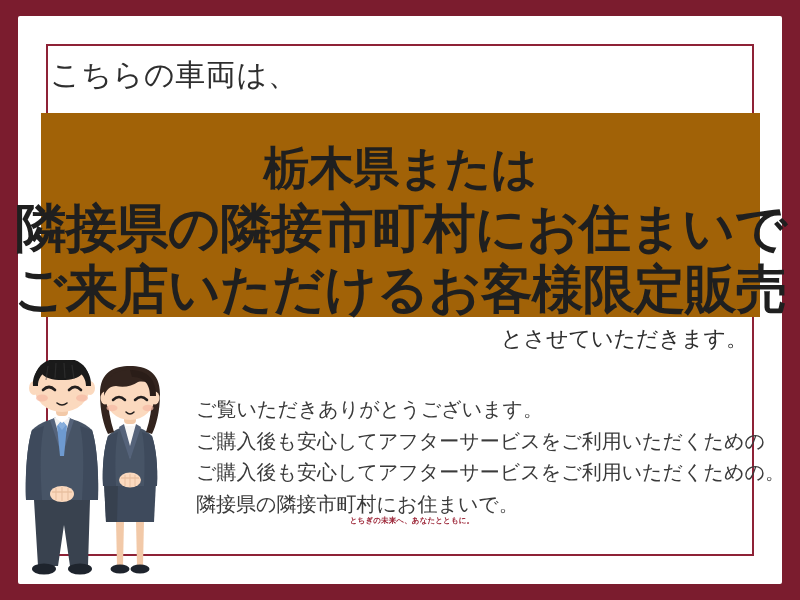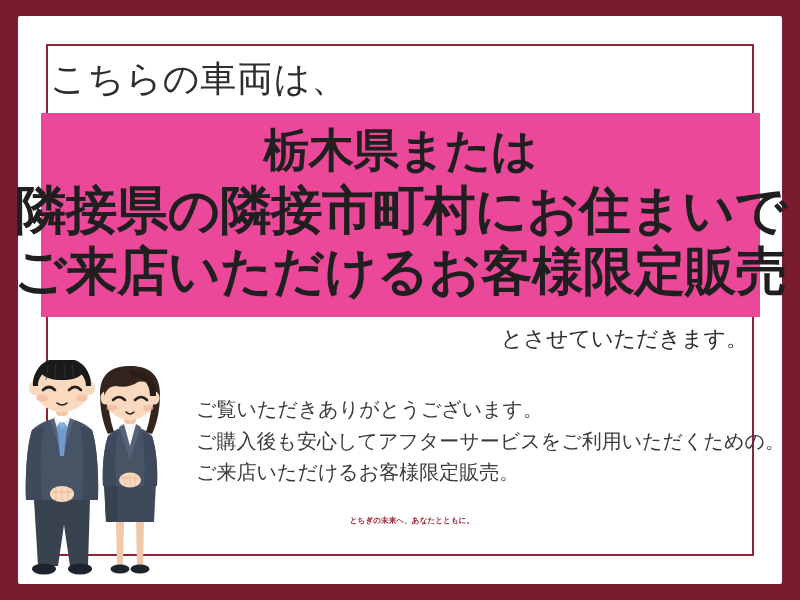--- a/index.html
+++ b/index.html
@@ -41,39 +41,39 @@
     bottom: 28px;
     border: 2px solid #8E2236;
     pointer-events: none;
   }
 
   
   .lead-line {
     position: absolute;
     left: 50px;
     top: 58px;
-    font-size: 36px;
+    font-size: 30px;
     line-height: 1.15;
     color: #2e2e2e;
     letter-spacing: 0.02em;
     font-weight: 400;
     white-space: nowrap;
   }
 
   
   .highlight-block {
     position: absolute;
     left: 41px;
     top: 113px;
     width: 719px;
     height: 204px;
-    background: #ec4899;
+    background: #a16207;
     display: flex;
     flex-direction: column;
-    justify-content: flex-start;
+    justify-content: flex-end;
     align-items: center;
     padding-top: 3px;
     box-sizing: border-box;
   }
   .hl-line {
     color: #1f1f1f;
     font-weight: 900;
     letter-spacing: -0.01em;
     line-height: 1.06;
     white-space: nowrap;
@@ -158,22 +158,23 @@
   <div class="highlight-block">
     <div class="hl-line l1">栃木県または</div>
     <div class="hl-line l2">隣接県の隣接市町村にお住まいで</div>
     <div class="hl-line l3">ご来店いただけるお客様限定販売</div>
   </div>
 
   <div class="tail-line">とさせていただきます。</div>
 
   <div class="body-copy">
     <div>ご覧いただきありがとうございます。</div>
+    <div>ご購入後も安心してアフターサービスをご利用いただくための</div>
     <div>ご購入後も安心してアフターサービスをご利用いただくための。</div>
-    <div>ご来店いただけるお客様限定販売。</div>
+    <div>隣接県の隣接市町村にお住まいで。</div>
   </div>
 
   <div class="illus">
     <svg width="180" height="228" viewBox="0 0 180 228" xmlns="http://www.w3.org/2000/svg">
 
       <g>
 
         <path d="M22,140 L78,140 L76,206 L58,206 L52,165 L46,206 L26,206 Z" fill="#39424F"></path>
 
         <ellipse cx="32" cy="209" rx="12" ry="5.5" fill="#1E242D"></ellipse>

